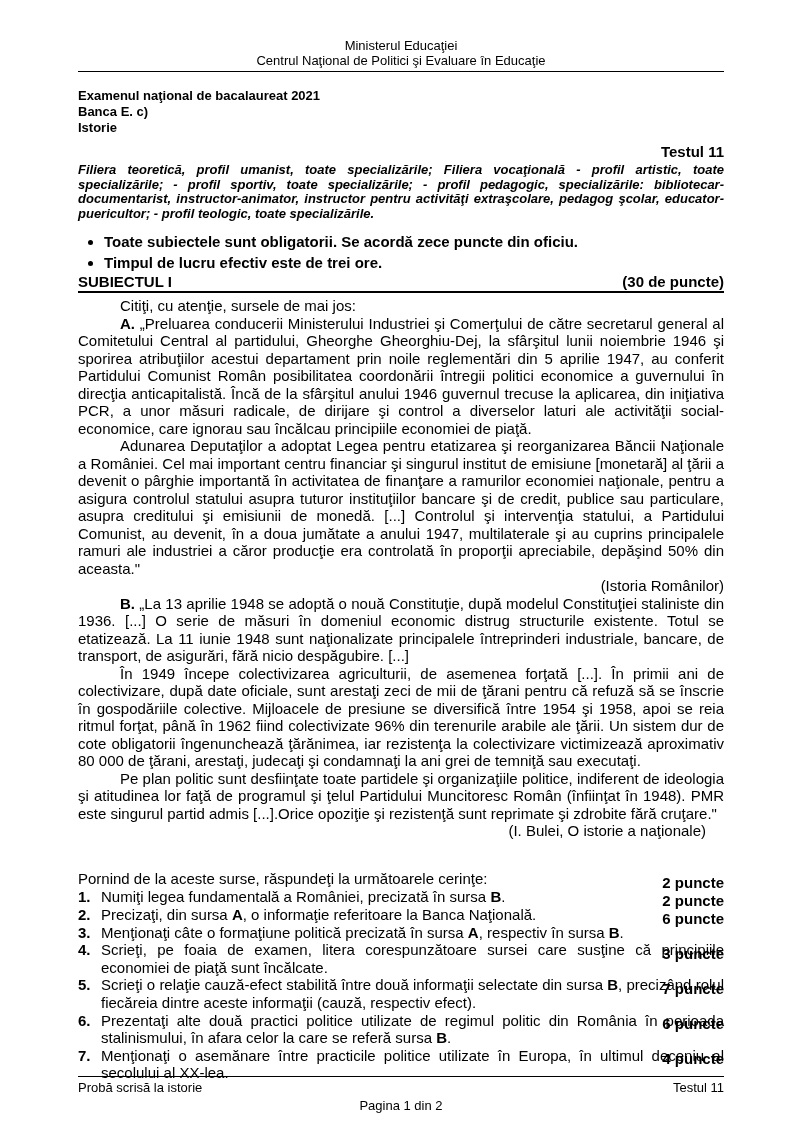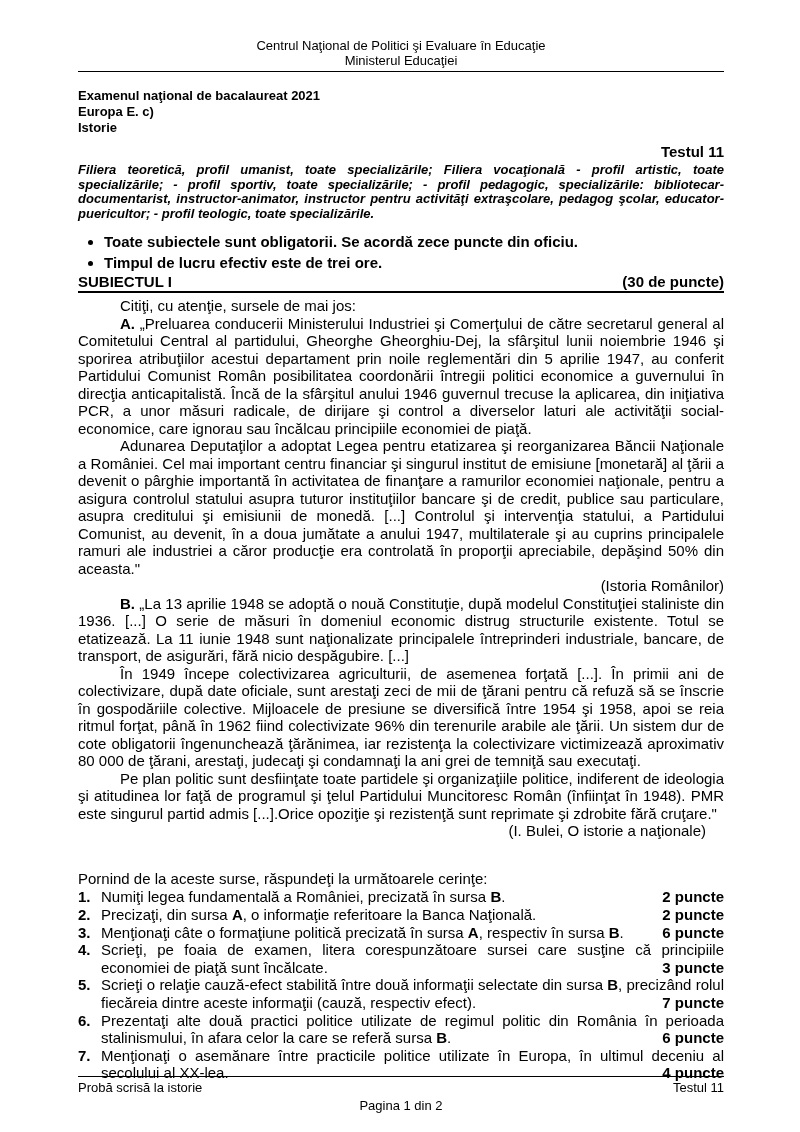--- a/index.html
+++ b/index.html
@@ -45,41 +45,41 @@
   .para{margin:0;text-align:justify;text-indent:42px;}
   .attrib{margin:0;text-align:right;}
   .attrib-inset{padding-right:18px;}
   .source-b{}
 
   .prompt{margin:30px 0 0 0;font-size:15px;line-height:17.5px;}
 
   .questions{margin-top:1px;}
   .q{position:relative;padding-left:23px;font-size:15px;line-height:17.6px;text-align:justify;}
   .qnum{position:absolute;left:0;top:0;font-weight:bold;}
-  .qpts{position:absolute;right:0;bottom:0;font-weight:bold;white-space:nowrap;}
+  .qpts{position:absolute;right:0;bottom:14px;font-weight:bold;white-space:nowrap;}
 
   .footer{position:absolute;left:78px;right:76px;top:1076px;font-size:13px;line-height:15px;}
   .footer-rule{border-top:1.5px solid #000;}
   .footer-row{display:flex;justify-content:space-between;margin-top:3px;}
   .footer-center{text-align:center;margin-top:3px;}
 </style>
 </head>
 <body>
 
 <div class="page">
 
   <div class="doc-header">
+    <div>Ministerul Educaţiei</div>
     <div>Centrul Naţional de Politici şi Evaluare în Educaţie</div>
-    <div>Ministerul Educaţiei</div>
   </div>
   <div class="header-rule"></div>
 
   <div class="title-block">
     <div>Examenul naţional de bacalaureat 2021</div>
-    <div>Europa E. c)</div>
+    <div>Banca E. c)</div>
     <div>Istorie</div>
   </div>
   <div class="test-no">Testul 11</div>
 
   <p class="filiera">Filiera teoretică, profil umanist, toate specializările; Filiera vocaţională - profil artistic, toate specializările; - profil sportiv, toate specializările; - profil pedagogic, specializările: bibliotecar-documentarist, instructor-animator, instructor pentru activităţi extraşcolare, pedagog şcolar, educator-puericultor; - profil teologic, toate specializările.</p>
 
   <ul class="notes">
     <li>Toate subiectele sunt obligatorii. Se acordă zece puncte din oficiu.</li>
     <li>Timpul de lucru efectiv este de trei ore.</li>
   </ul>

